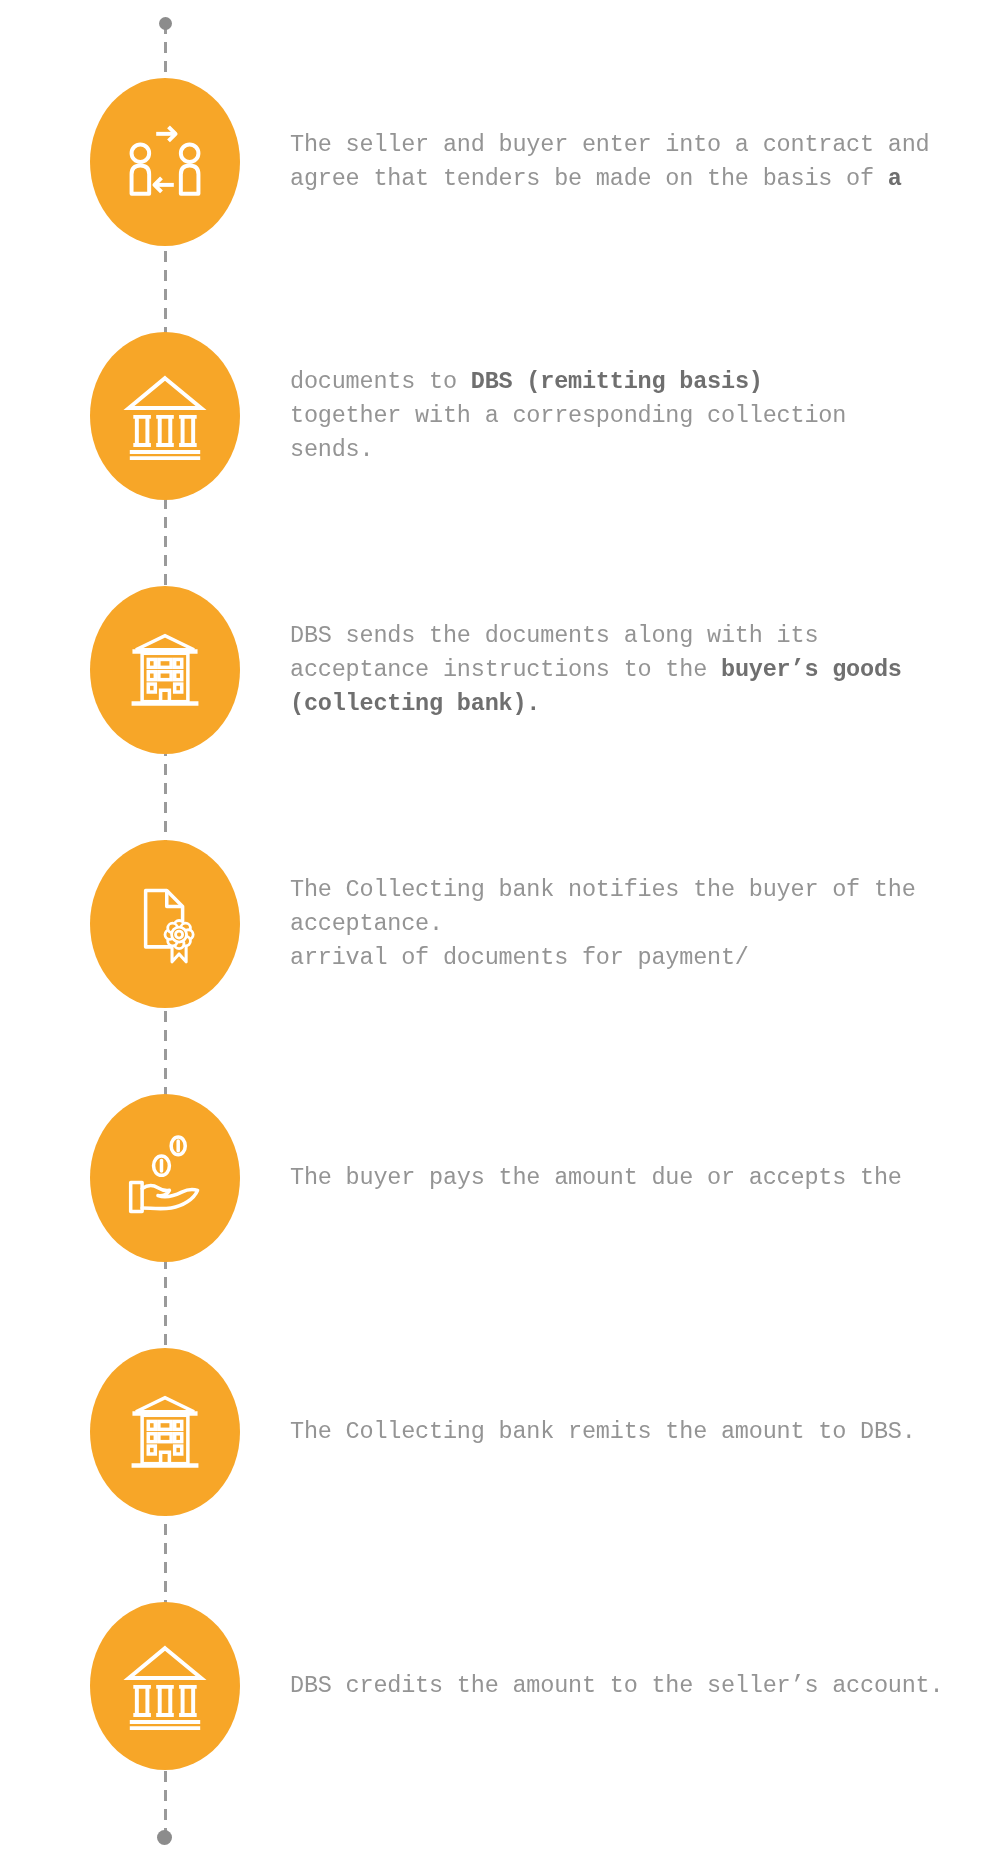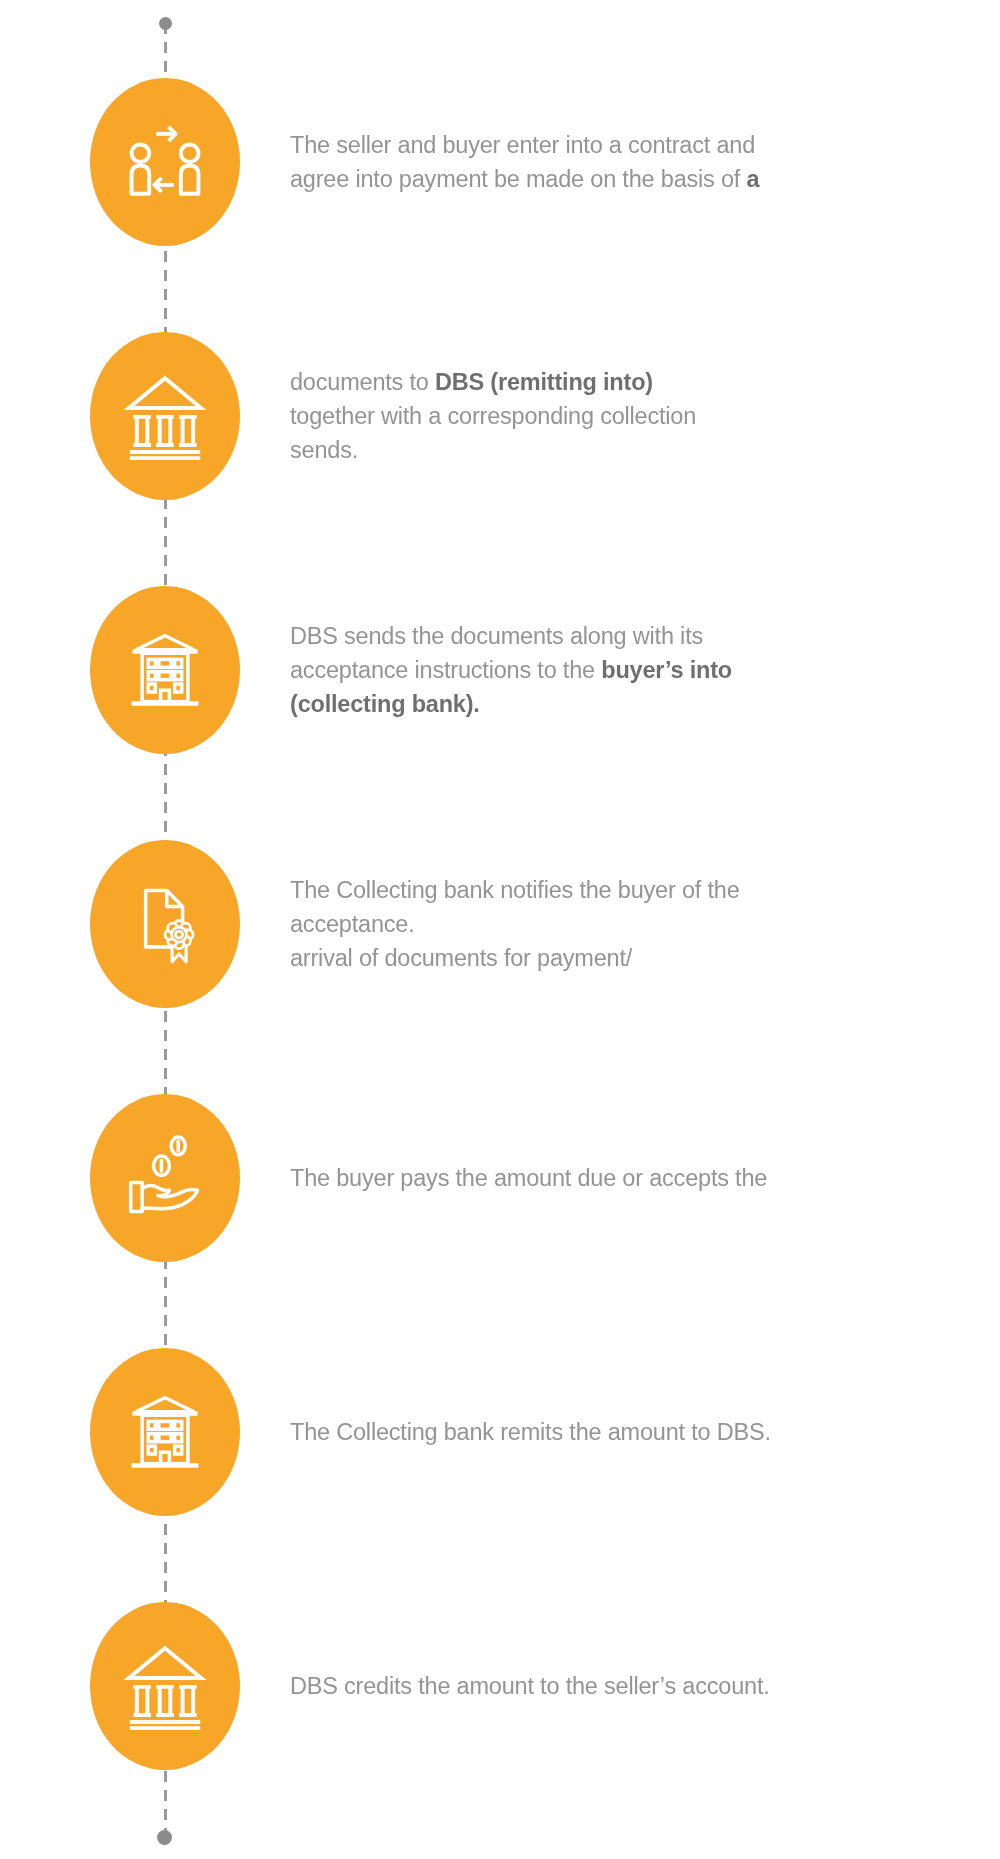--- a/index.html
+++ b/index.html
@@ -6,21 +6,21 @@
     --orange:#F7A628;
     --text:#949494;
     --text-bold:#6F6F6F;
     --line:#9A9A9A;
   }
   html,body{margin:0;padding:0;background:#ffffff;}
   .canvas{
     position:relative;
     width:1000px;height:1859px;
     background:#ffffff;
-    font-family:Liberation Sans, sans-serif;
+    font-family:Liberation Mono, monospace;
     overflow:hidden;
   }
   .vline{
     position:absolute;
     left:163.5px;top:23px;
     width:3px;height:1814px;
     background:repeating-linear-gradient(to bottom, var(--line) 0 11px, transparent 11px 19px);
   }
   .dot{
     position:absolute;
@@ -74,39 +74,39 @@
       <path d="M68,86 V64 Q68,54 78,54 Q88,54 88,64 V86 Z"></path>
       <path d="M40,18 H61"></path>
       <path d="M54,10 L62,18 L54,26"></path>
       <path d="M60,76 H39"></path>
       <path d="M46,68 L38,76 L46,84"></path>
     </svg>
           </div>
       </div>
       <div class="step-text">
           <div class="line"><span>The seller and buyer enter into a contract and</span></div>
-          <div class="line"><span>agree into payment be made on the basis of </span><span class="b">a</span></div>
+          <div class="line"><span>agree that tenders be made on the basis of </span><span class="b">a</span></div>
         </div>
     </div>
 
     <div class="step" style="top: 332px;">
       <div class="badge">
         <div class="icon-host">
             <svg viewBox="0 0 100 100" fill="none" stroke="#FFFFFF" stroke-width="4.5" stroke-linejoin="miter">
       <path d="M50,7 L91,41 H9 Z"></path>
       <path d="M14,51 H34 M40,51 H60 M66,51 H86"></path>
       <path d="M18,51 V83 M30,51 V83 M44,51 V83 M56,51 V83 M70,51 V83 M82,51 V83"></path>
       <path d="M14,83 H34 M40,83 H60 M66,83 H86"></path>
       <path d="M10,91 H90"></path>
       <path d="M10,98 H90"></path>
     </svg>
           </div>
       </div>
       <div class="step-text">
-          <div class="line"><span>documents to </span><span class="b">DBS (remitting into)</span></div>
+          <div class="line"><span>documents to </span><span class="b">DBS (remitting basis)</span></div>
           <div class="line"><span>together with a corresponding collection</span></div>
           <div class="line"><span>sends.</span></div>
         </div>
     </div>
 
     <div class="step" style="top: 586px;">
       <div class="badge">
         <div class="icon-host">
             <svg viewBox="0 0 100 100" fill="none" stroke="#FFFFFF" stroke-width="4" stroke-linejoin="miter">
       <path d="M17,27 L50,11 L83,27 Z"></path>
@@ -120,21 +120,21 @@
       <rect x="61" y="52" width="8" height="9"></rect>
       <rect x="31" y="66" width="8" height="9"></rect>
       <rect x="61" y="66" width="8" height="9"></rect>
       <path d="M45,86 V73 H55 V86"></path>
       <path d="M12,88 H88" stroke-width="5"></path>
     </svg>
           </div>
       </div>
       <div class="step-text">
           <div class="line"><span>DBS sends the documents along with its</span></div>
-          <div class="line"><span>acceptance instructions to the </span><span class="b">buyer’s into</span></div>
+          <div class="line"><span>acceptance instructions to the </span><span class="b">buyer’s goods</span></div>
           <div class="line"><span class="b">(collecting bank).</span></div>
         </div>
     </div>
 
     <div class="step" style="top: 840px; padding-left: 26px;">
       <div class="badge">
         <div class="icon-host">
             <svg viewBox="0 0 100 100" fill="none" stroke="#FFFFFF" stroke-width="4" stroke-linejoin="round">
       <path d="M28,12 H52 L70,30 V76 H28 Z"></path>
       <path d="M52,12 V30 H70"></path>

